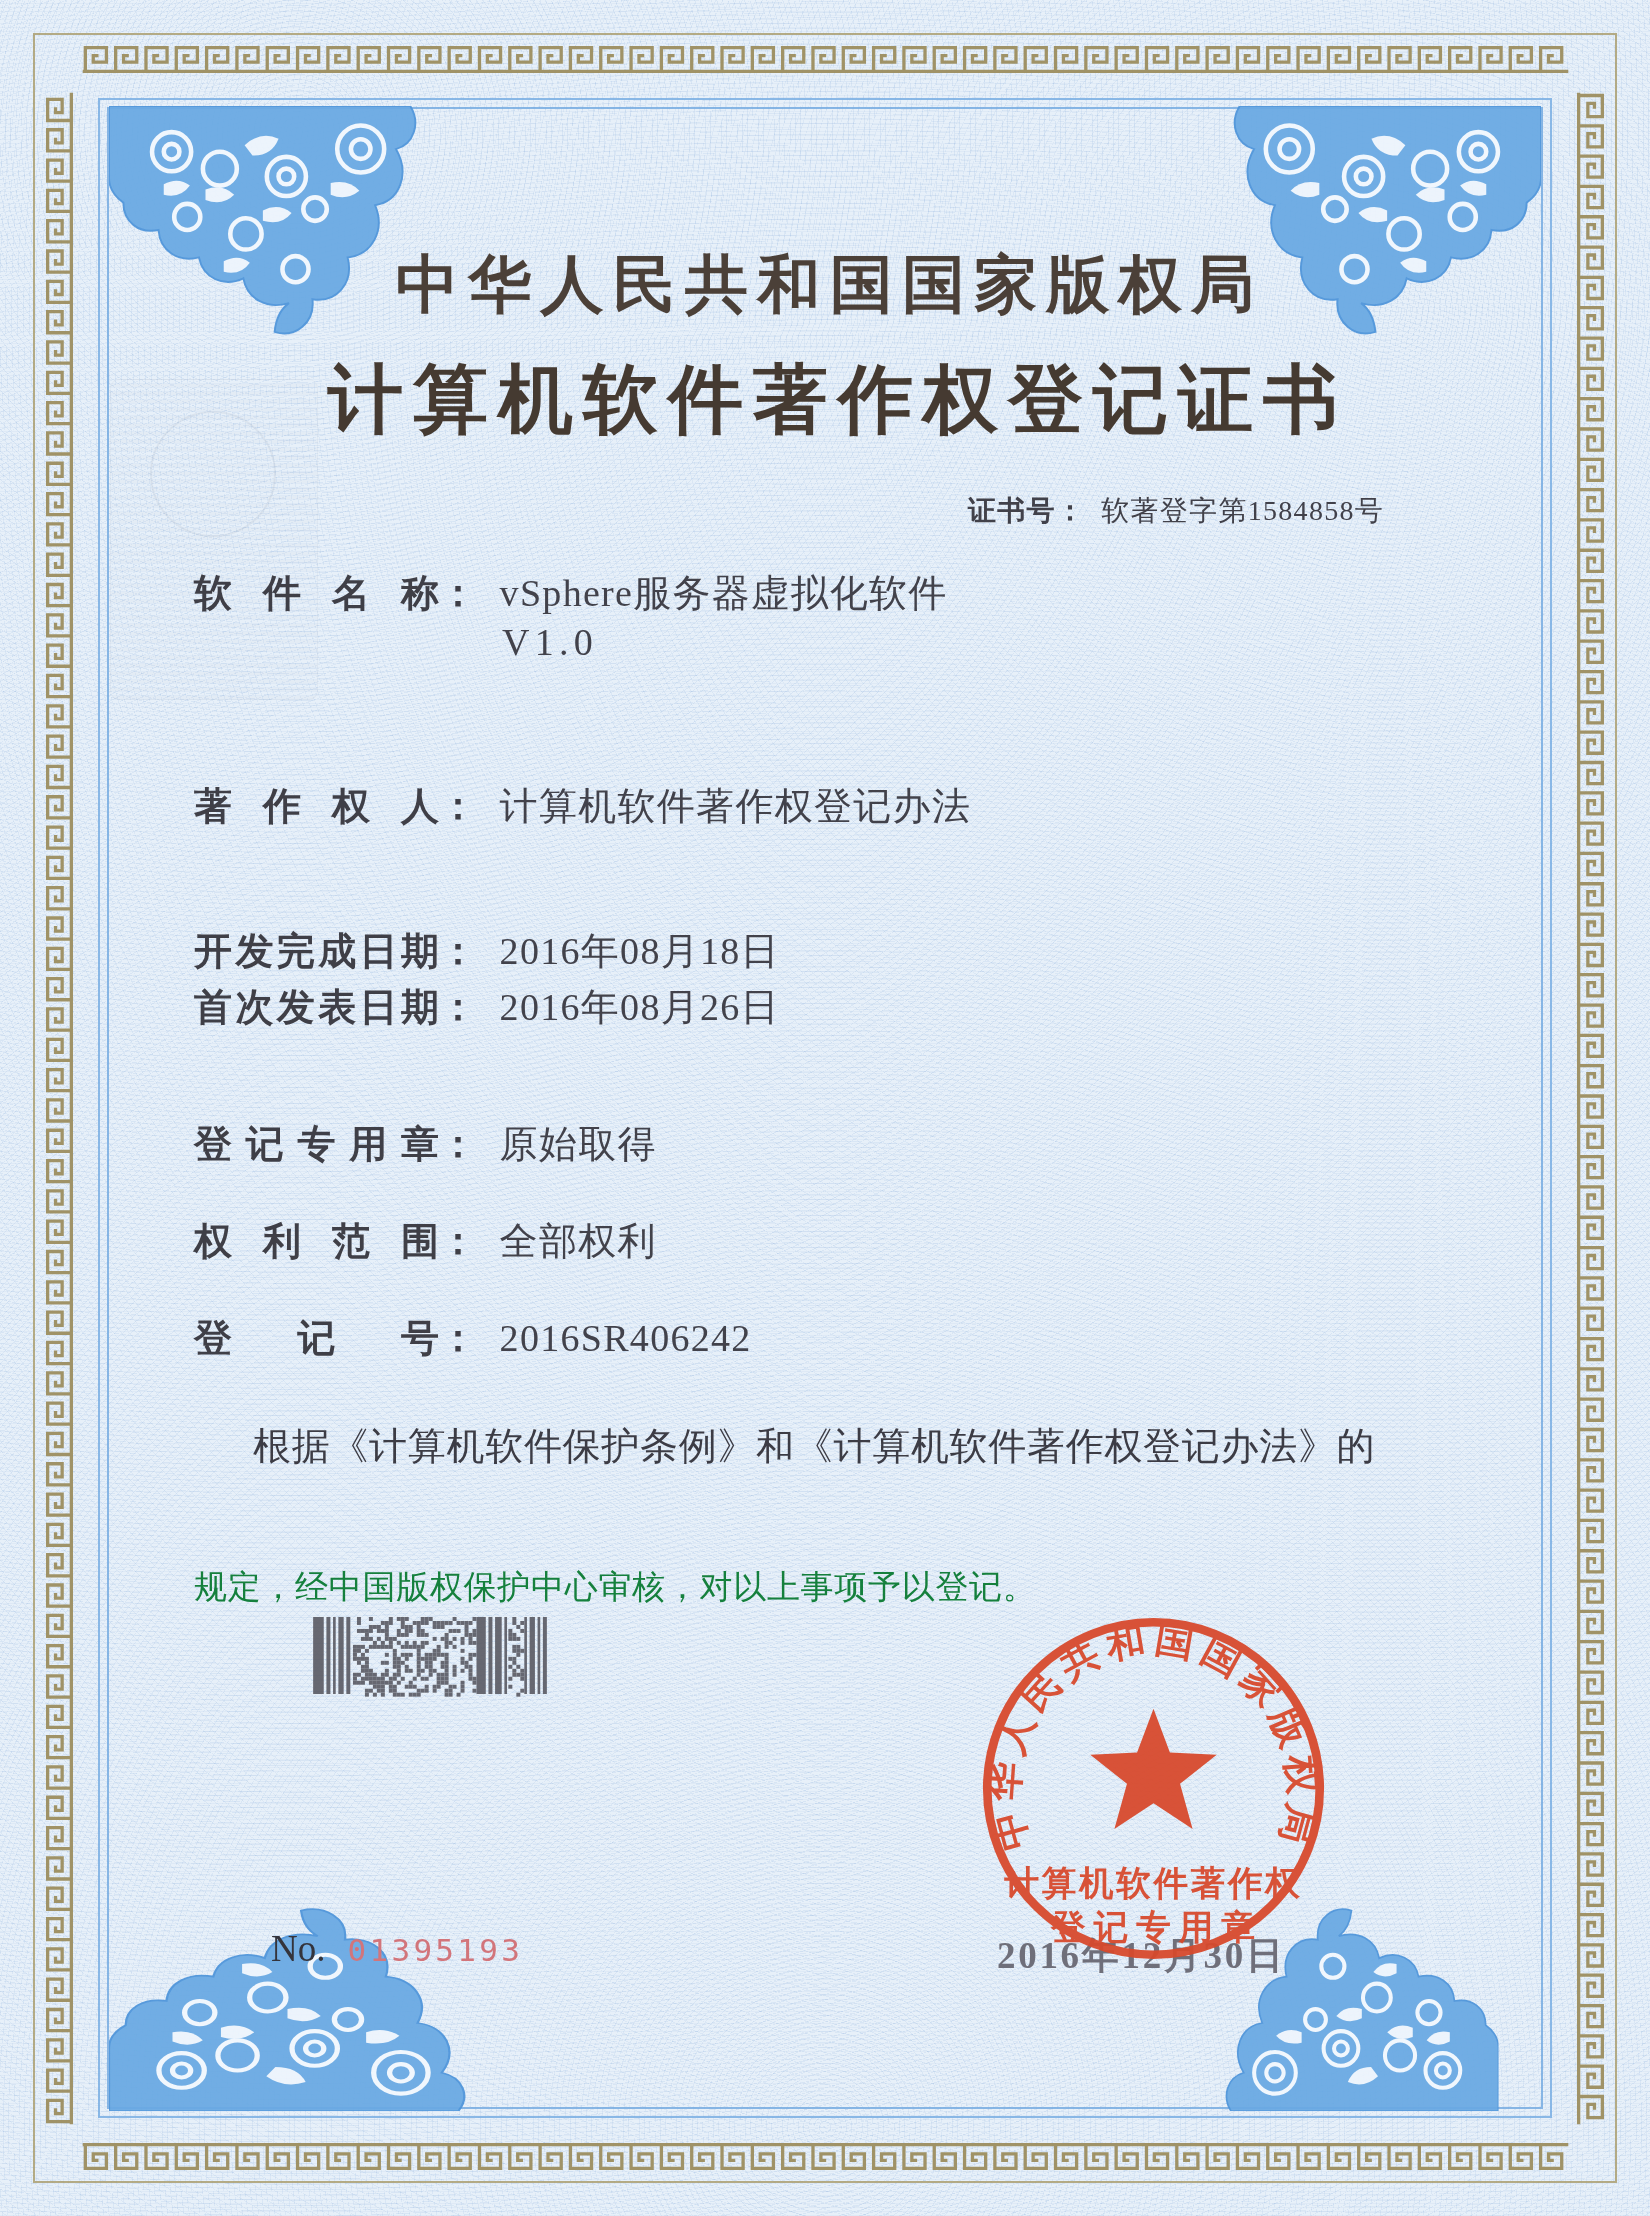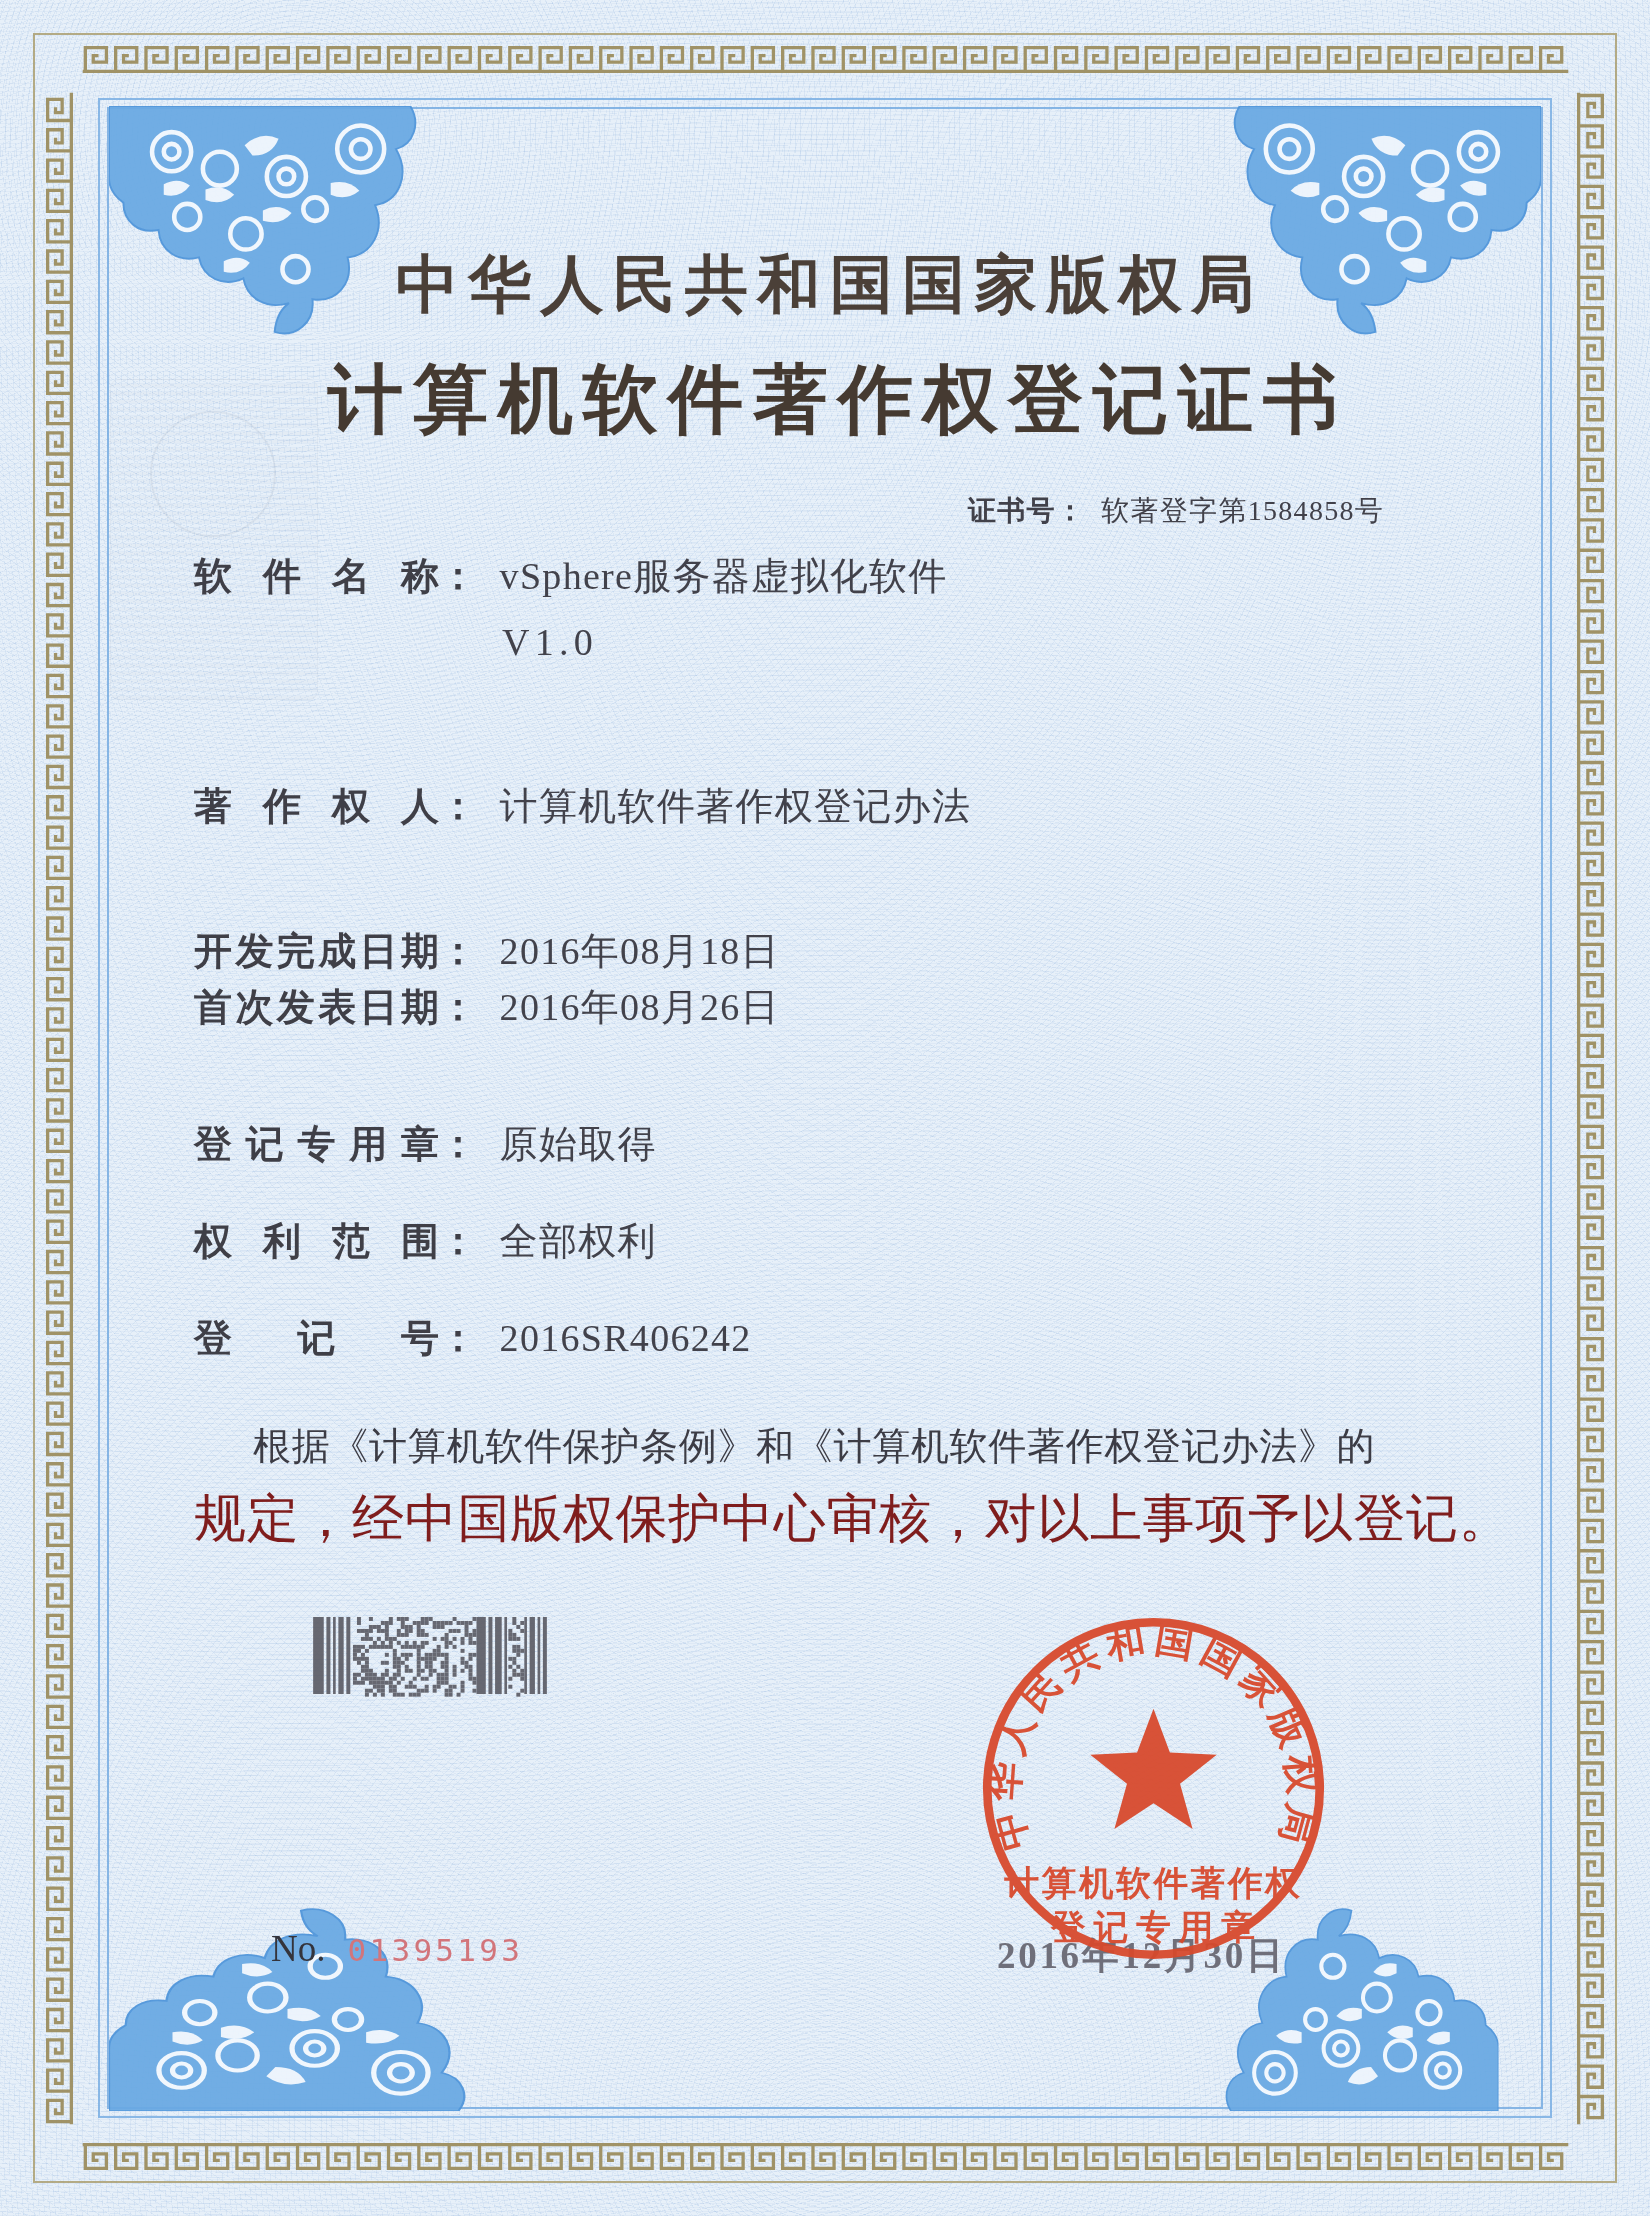--- a/index.html
+++ b/index.html
@@ -42,21 +42,21 @@
   .certno{position:absolute;left:968px;top:492px;font-size:28px;color:#41414a;z-index:5;letter-spacing:1.3px;font-weight:600;}
   .certno .v{margin-left:16px;font-weight:400;}
   
   .row{position:absolute;left:194px;white-space:nowrap;font-size:38px;color:#42424b;z-index:5;line-height:1.15;}
   .lab{display:inline-block;width:245px;text-align:justify;text-align-last:justify;font-weight:600;color:#3f3f47;}
   .colon{font-weight:600;color:#3f3f47;}
   .val{margin-left:22.6px;font-weight:500;letter-spacing:1.3px;}
   .version-line{position:absolute;left:502px;top:620px;font-size:38px;color:#42424b;letter-spacing:5.3px;z-index:5;}
   
   .stmt1{position:absolute;left:253px;top:1421px;font-size:38px;color:#3c3c45;letter-spacing:0.7px;z-index:5;text-align:center;}
-  .stmt2{position:absolute;left:194px;top:1484px;font-size:52px;color:#7f1d1d;letter-spacing:0.7px;z-index:5;}
+  .stmt2{position:absolute;left:194px;top:1565px;font-size:33px;color:#15803d;letter-spacing:0.7px;z-index:5;}
   
   #barcode{position:absolute;left:313px;top:1613px;z-index:5;opacity:.88;}
   .serial{position:absolute;left:271px;top:1927px;z-index:5;font-size:37px;color:#34343c;}
   .serial .num{font-family:"DejaVu Sans Mono",monospace;font-size:31px;color:#d2757b;letter-spacing:3.3px;margin-left:22px;}
   .seal-date{position:absolute;left:997px;top:1931px;font-size:37px;color:#6f6f7a;letter-spacing:2.7px;z-index:4;font-weight:600;}
   #seal{position:absolute;left:954px;top:1589px;z-index:6;opacity:.94;}
   .hidden-defs{position:absolute;width:0;height:0;overflow:hidden;}
 </style>
 </head>
 <body>
@@ -122,21 +122,21 @@
 <div class="emboss">
   <div class="ring"></div>
 </div>
 
 <div class="authority">中华人民共和国国家版权局</div>
 <div class="cert-title">计算机软件著作权登记证书</div>
 <div class="certno">
   <span>证书号：</span><span class="v">软著登字第1584858号</span>
 </div>
 
-<div class="row" style="top:555px">
+<div class="row" style="top:572px">
   <span class="lab">软件名称</span><span class="colon">：</span><span class="val">vSphere服务器虚拟化软件</span>
 </div>
 <div class="version-line">V1.0</div>
 
 <div class="row" style="top:785px">
   <span class="lab">著作权人</span><span class="colon">：</span><span class="val">计算机软件著作权登记办法</span>
 </div>
 
 <div class="row" style="top:930px">
   <span class="lab">开发完成日期</span><span class="colon">：</span><span class="val">2016年08月18日</span>

